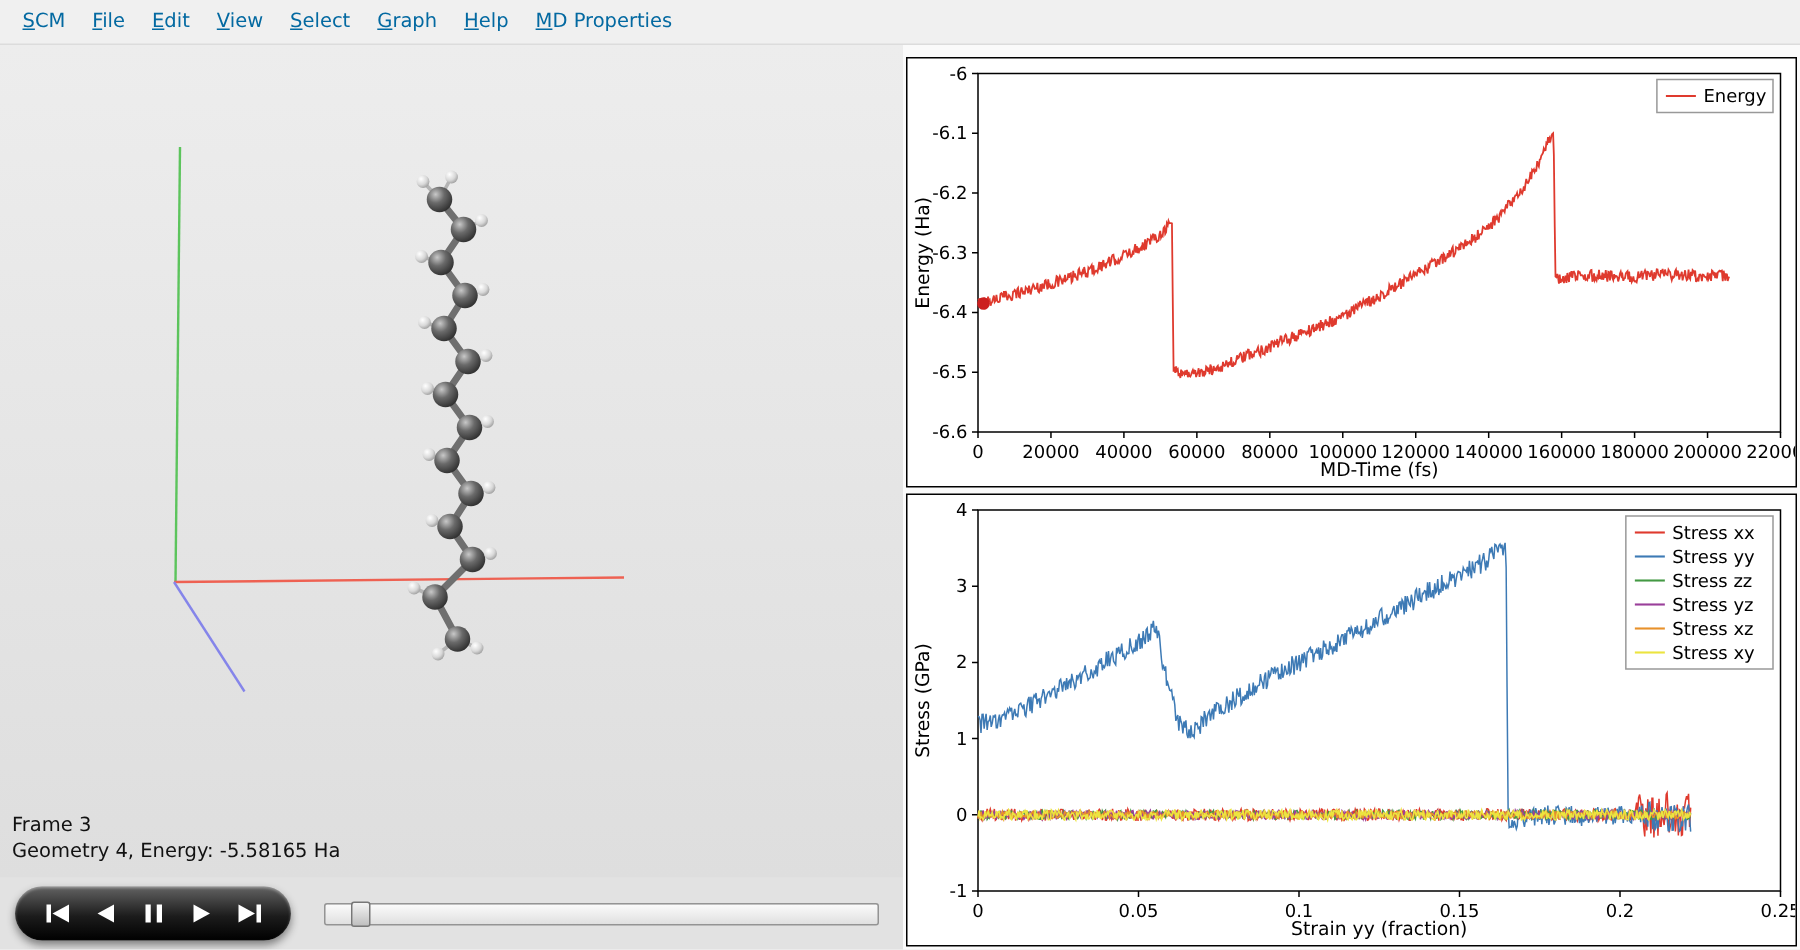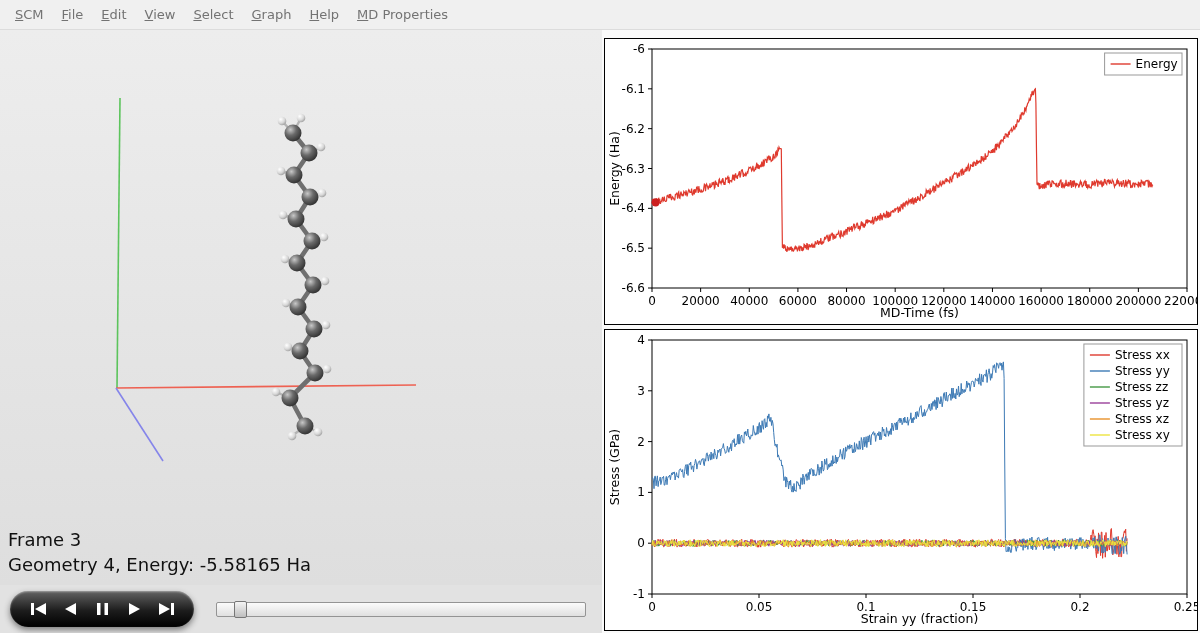--- a/index.html
+++ b/index.html
@@ -1,26 +1,26 @@
 <!DOCTYPE html>
 <html><head>
 <meta charset="utf-8">
 <style>
   *{margin:0;padding:0;box-sizing:border-box;}
   html,body{width:1200px;height:633px;}
   body{font-family:"DejaVu Sans","Liberation Sans",sans-serif;background:#f0f0f0;overflow:hidden;}
   .window{width:1200px;height:633px;background:#f0f0f0;}
-  .menubar{height:30px;background:#f0f0f0;display:flex;align-items:center;padding-left:6px;font-size:13px;color:#737373;border-bottom:1px solid #dcdcdc;}
+  .menubar{height:30px;background:#f0f0f0;display:flex;align-items:center;padding-left:6px;font-size:13px;color:#0369a1;border-bottom:1px solid #dcdcdc;}
   .menu-item{padding:4px 9px;cursor:default;white-space:nowrap;}
   .menu-item u{text-decoration:underline;}
   .main{display:flex;height:603px;}
   .left{width:602px;display:flex;flex-direction:column;background:#e6e6e6;}
   .viewer{position:relative;height:555px;background:linear-gradient(#ededed,#dedede);}
   #mol-svg{display:block;}
-  .status{position:absolute;left:8px;bottom:8px;font-size:18px;color:#111;line-height:1.35;}
+  .status{position:absolute;left:8px;bottom:8px;font-size:13px;color:#111;line-height:1.35;}
   .controls{height:48px;display:flex;align-items:center;background:#e2e2e2;padding:0 14px 0 10px;gap:22px;}
   .pill{width:184px;height:36px;border-radius:18px;flex:none;
         background:linear-gradient(#636363,#1c1c1c 55%,#000);
         box-shadow:0 3px 6px rgba(0,0,0,.45), inset 0 1px 2px rgba(255,255,255,.4);
         display:flex;align-items:center;justify-content:space-between;padding:0 16px;}
   .pbtn{background:none;border:none;width:24px;height:20px;display:flex;align-items:center;justify-content:center;cursor:pointer;padding:0;}
   .slider{flex:1;position:relative;height:15px;margin-right:2px;background:linear-gradient(#fbfbfb,#e0e0e0);border:1px solid #949494;border-radius:2px;}
   .thumb{position:absolute;top:-2px;width:13px;height:17px;background:linear-gradient(#f4f4f4,#bfbfbf);border:1px solid #777;border-radius:2px;}
   .right{flex:1;display:flex;flex-direction:column;gap:4px;padding:8px 2px 2px 2px;background:#fafafa;}
   .chart-panel{background:#fff;border:1px solid #000;overflow:hidden;}

